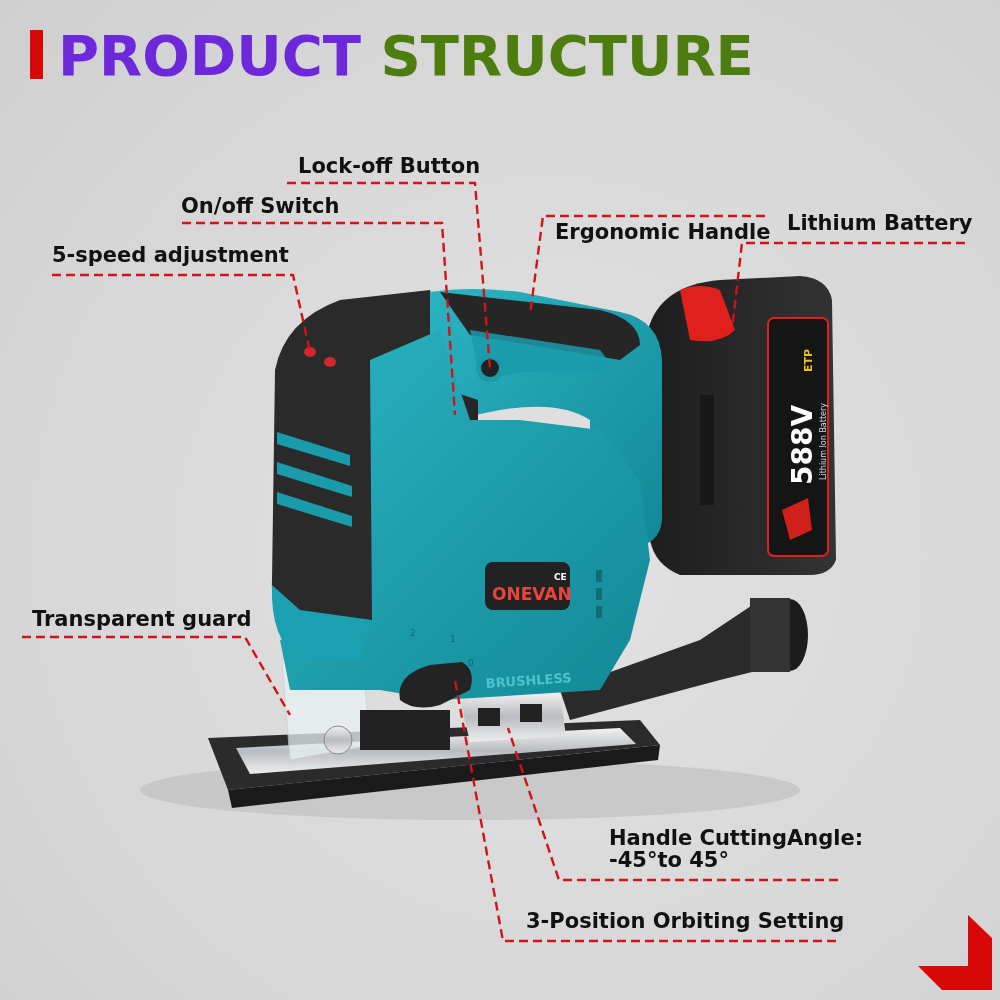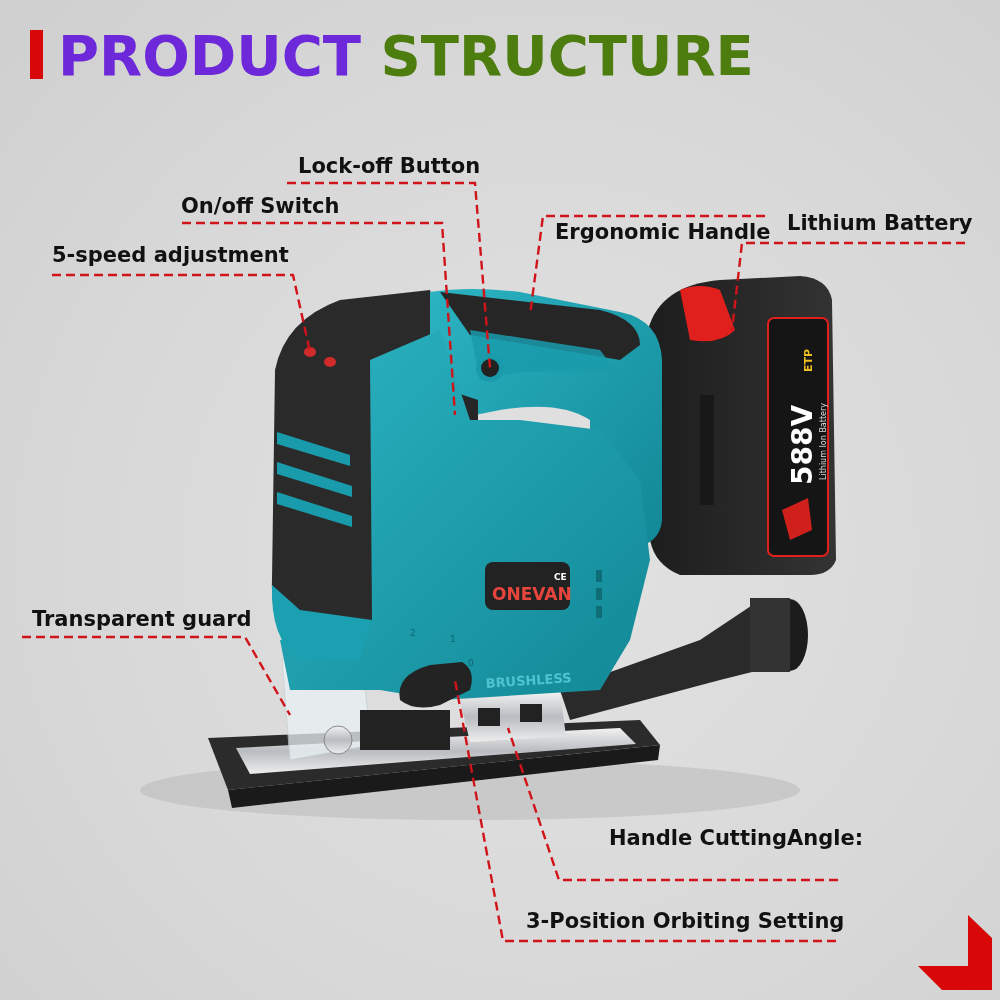--- a/index.html
+++ b/index.html
@@ -143,18 +143,19 @@
 </svg>
 
 <div class="label" style="left:287px; top:154px;margin-left:11px;">Lock-off Button</div>
 <div class="label" style="left:181px; top:194px;">On/off Switch</div>
 <div class="label" style="left:52px; top:243px;">5-speed adjustment</div>
 <div class="label" style="left:555px; top:184px;margin-top:36px;">Ergonomic Handle</div>
 <div class="label" style="left:787px; top:211px;">Lithium Battery</div>
 <div class="label" style="left:8px; top:607px;margin-left:24px;">Transparent guard</div>
 <div class="label" style="left:609px; top:827px; line-height:22px;">
   <div>Handle CuttingAngle:</div>
+  <div>-45°to 45°</div>
 </div>
 <div class="label" style="left:526px; top:909px;">3-Position Orbiting Setting</div>
 
 <svg class="corner" width="1000" height="1000" viewBox="0 0 1000 1000">
   <polygon points="968,915 992,938 992,990 942,990 918,966 968,966" fill="#d90808"></polygon>
 </svg>
 
 </body></html>

